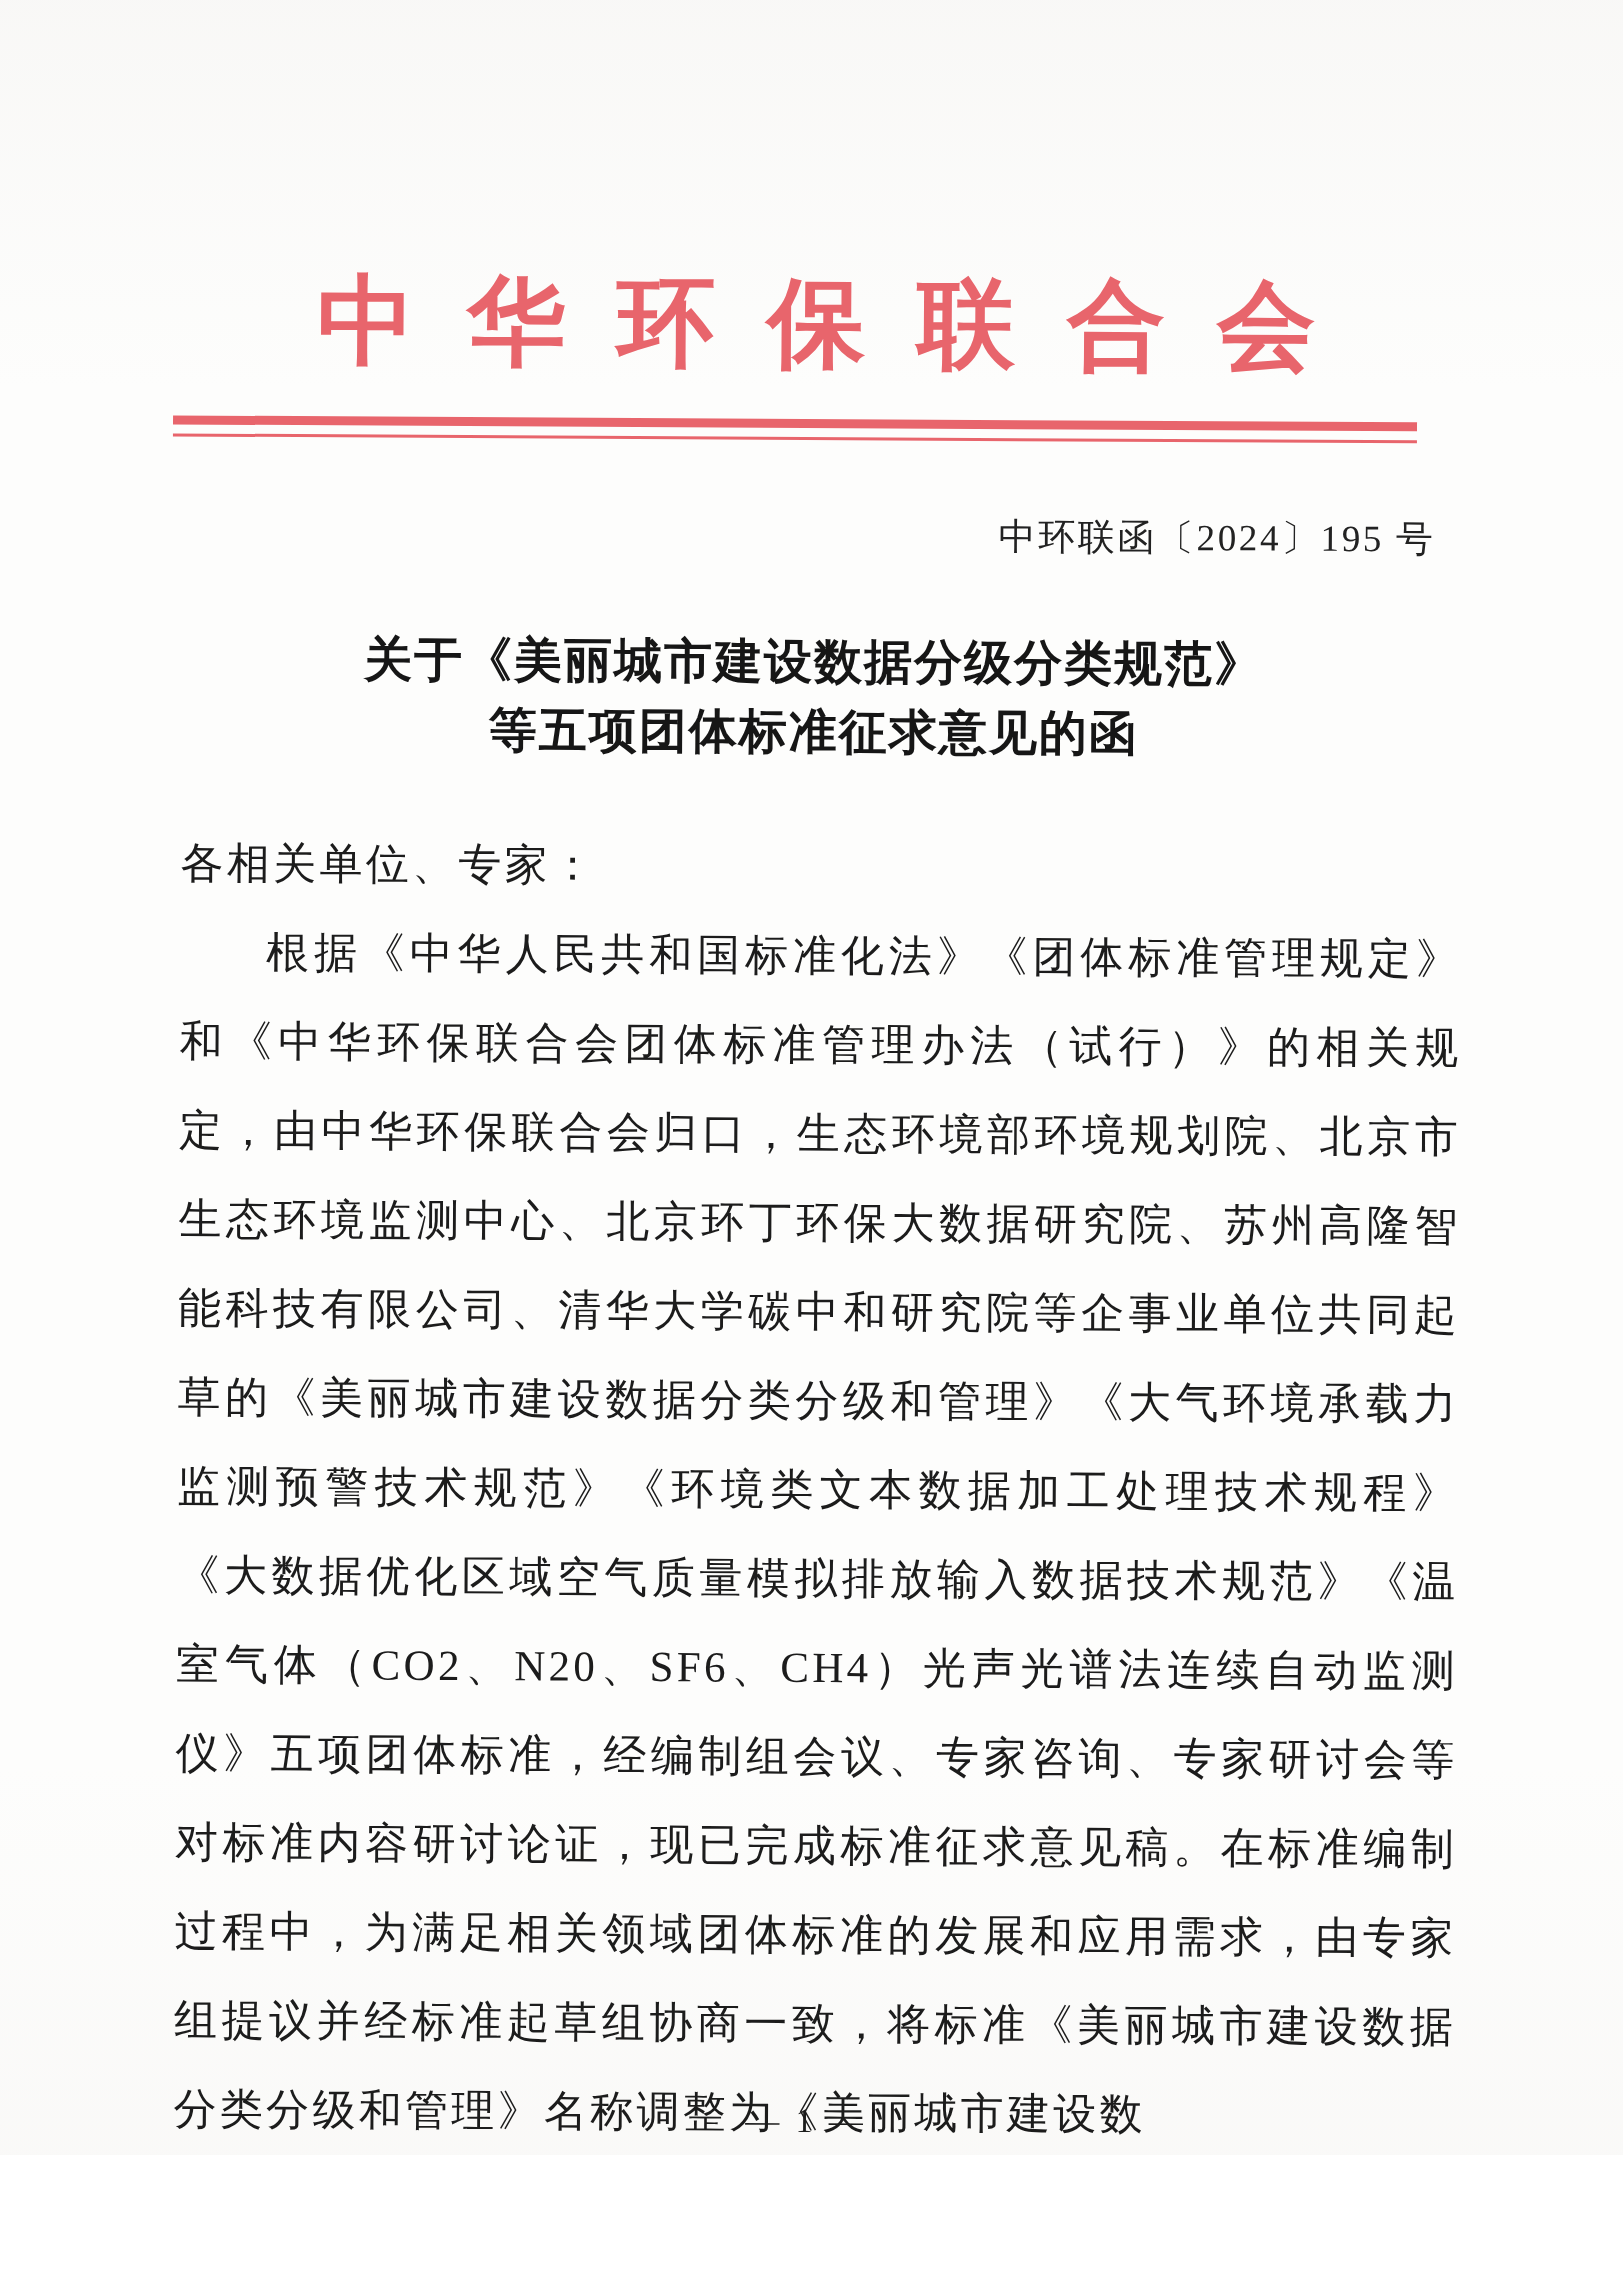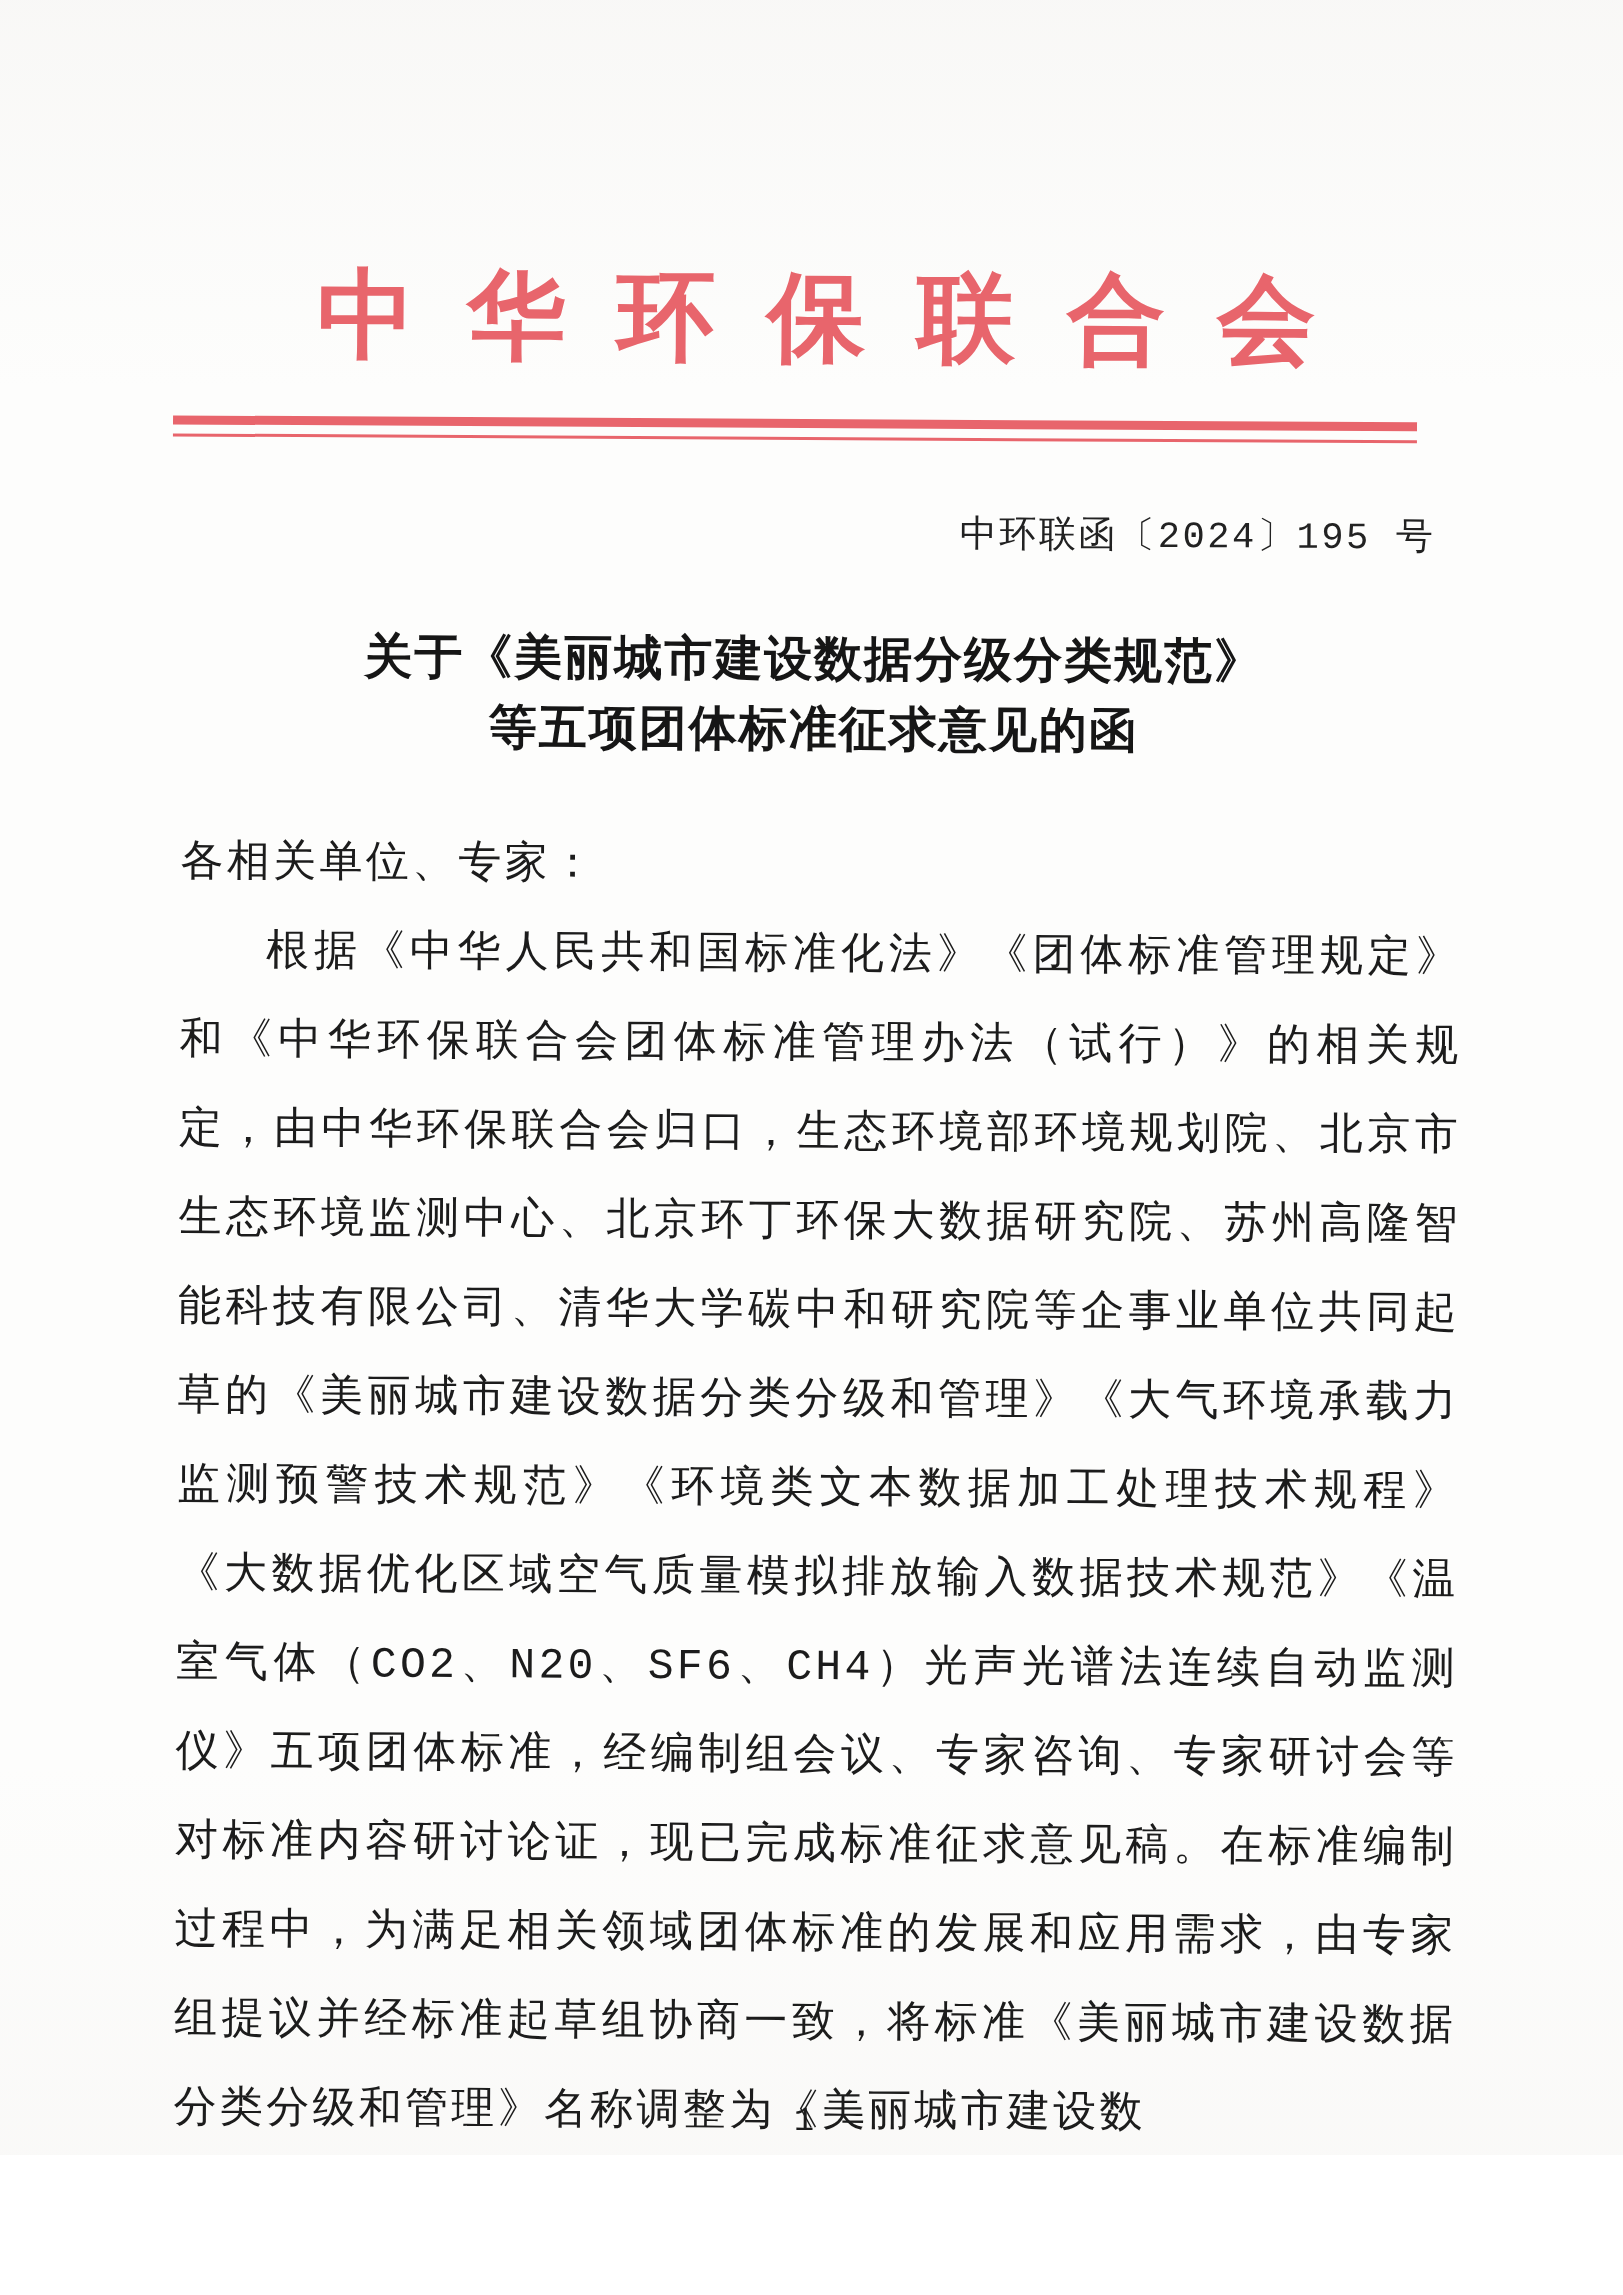--- a/index.html
+++ b/index.html
@@ -6,21 +6,21 @@
     margin: 0;
     padding: 0;
     background: #ffffff;
   }
   .page {
     position: relative;
     width: 1623px;
     height: 2155px;
     background: #fdfdfc;
     overflow: hidden;
-    font-family: Liberation Mono, monospace;
+    font-family: Liberation Serif, serif;
     color: #1e1e1e;
   }
   
   .page::before {
     content: "";
     position: absolute;
     inset: 0;
     background:
       linear-gradient(180deg, rgba(240,238,236,0.35) 0%, rgba(255,255,255,0) 18%, rgba(255,255,255,0) 82%, rgba(242,240,238,0.3) 100%);
     pointer-events: none;

